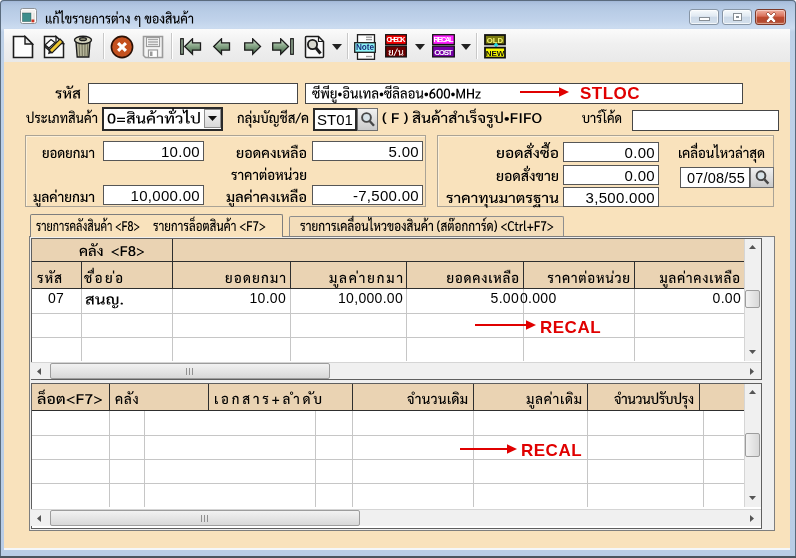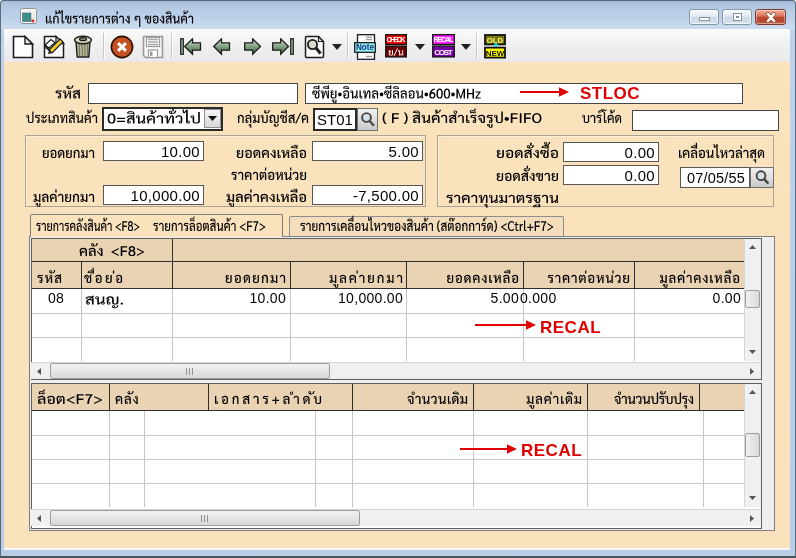--- a/index.html
+++ b/index.html
@@ -161,47 +161,48 @@
       </svg>
       <div style="position:absolute;left:632px;top:110px;width:147px;height:21px;background:#fff;border:1px solid #464646;box-sizing:border-box;"></div>
       <div style="position:absolute;left:25px;top:135px;width:401px;height:72px;border:1px solid #aaa396;box-shadow:inset 1px 1px 0 #fdf0d8;box-sizing:border-box;"></div>
       <div style="position:absolute;left:437px;top:135px;width:337px;height:72px;border:1px solid #aaa396;box-shadow:inset 1px 1px 0 #fdf0d8;box-sizing:border-box;"></div>
       <div style="position:absolute;left:103px;top:141px;width:101px;height:20px;background:#fff;border:1px solid #565656;box-sizing:border-box;font:15px/15px Liberation Sans,sans-serif;letter-spacing:0.3px;text-align:right;padding:1.5px 3px 0 0;">10.00</div>
       <div style="position:absolute;left:312px;top:141px;width:111px;height:20px;background:#fff;border:1px solid #565656;box-sizing:border-box;font:15px/15px Liberation Sans,sans-serif;letter-spacing:0.3px;text-align:right;padding:1.5px 3px 0 0;">5.00</div>
       <div style="position:absolute;left:103px;top:185px;width:101px;height:20px;background:#fff;border:1px solid #565656;box-sizing:border-box;font:15px/15px Liberation Sans,sans-serif;letter-spacing:0.3px;text-align:right;padding:1.5px 3px 0 0;">10,000.00</div>
       <div style="position:absolute;left:312px;top:185px;width:111px;height:20px;background:#fff;border:1px solid #565656;box-sizing:border-box;font:15px/15px Liberation Sans,sans-serif;letter-spacing:0.3px;text-align:right;padding:1.5px 3px 0 0;">-7,500.00</div>
       <div style="position:absolute;left:563px;top:142px;width:96px;height:20px;background:#fff;border:1px solid #565656;box-sizing:border-box;font:15px/15px Liberation Sans,sans-serif;letter-spacing:0.3px;text-align:right;padding:1.5px 3px 0 0;">0.00</div>
       <div style="position:absolute;left:563px;top:165px;width:96px;height:20px;background:#fff;border:1px solid #565656;box-sizing:border-box;font:15px/15px Liberation Sans,sans-serif;letter-spacing:0.3px;text-align:right;padding:1.5px 3px 0 0;">0.00</div>
-      <div style="position:absolute;left:680px;top:167px;width:70px;height:21px;background:#fff;border:1px solid #565656;box-sizing:border-box;font:14.5px/15px Liberation Sans,sans-serif;letter-spacing:0.2px;padding:3px 0 0 6px;">07/05/55</div>
+      <div style="position:absolute;left:680px;top:167px;width:70px;height:21px;background:#fff;border:1px solid #565656;box-sizing:border-box;font:14.5px/15px Liberation Sans,sans-serif;letter-spacing:0.2px;padding:3px 0 0 6px;">07/08/55</div>
       <svg style="position:absolute;left:750px;top:167px" width="24" height="21" viewBox="0 0 24 21">
 <rect x="0.5" y="0.5" width="23" height="20" fill="url(#btng)" stroke="#707070"></rect>
 <circle cx="11" cy="8.7" r="4.4" fill="#d7e2e8" stroke="#474747" stroke-width="1.9"></circle>
 <path d="M14.2 12.2 L18.4 16.6" stroke="#474747" stroke-width="2.4"></path>
       </svg>
+      <div style="position:absolute;left:563px;top:187px;width:96px;height:20px;background:#fff;border:1px solid #565656;box-sizing:border-box;font:15px/15px Liberation Sans,sans-serif;letter-spacing:0.3px;text-align:right;padding:1.5px 3px 0 0;">3,500.000</div>
       <div style="position:absolute;left:29px;top:236px;width:746px;height:295px;background:#efefef;border:1px solid #7e7e7e;box-sizing:border-box"></div>
       <div style="position:absolute;left:30px;top:214px;width:253px;height:23px;background:#f9e2bc;border:1px solid #7e7e7e;border-bottom:none;border-radius:2px 2px 0 0;box-sizing:border-box"></div>
       <div style="position:absolute;left:289px;top:216px;width:275px;height:20px;background:#f3ddba;border:1px solid #8e8e8e;border-bottom:none;border-radius:2px 2px 0 0;box-sizing:border-box"></div>
       <div style="position:absolute;left:31px;top:238px;width:731px;height:142px;background:#fff;border:1px solid #5f5f5f;box-sizing:border-box"></div>
       <div style="position:absolute;left:32px;top:239px;width:712px;height:23px;background:#ead3b3;border-bottom:1px solid #2e2e2e;box-sizing:border-box"></div>
       <div style="position:absolute;left:32px;top:262px;width:712px;height:27px;background:#ead3b3;border-bottom:1px solid #2e2e2e;box-sizing:border-box"></div>
       <div style="position:absolute;left:172px;top:239px;width:1px;height:50px;background:#2e2e2e"></div>
       <div style="position:absolute;left:81px;top:262px;width:1px;height:27px;background:#2e2e2e"></div>
       <div style="position:absolute;left:290px;top:262px;width:1px;height:27px;background:#2e2e2e"></div>
       <div style="position:absolute;left:406px;top:262px;width:1px;height:27px;background:#2e2e2e"></div>
       <div style="position:absolute;left:523px;top:262px;width:1px;height:27px;background:#2e2e2e"></div>
       <div style="position:absolute;left:634px;top:262px;width:1px;height:27px;background:#2e2e2e"></div>
       <div style="position:absolute;left:32px;top:313px;width:712px;height:1px;background:#c6c6c6"></div>
       <div style="position:absolute;left:32px;top:337px;width:712px;height:1px;background:#c6c6c6"></div>
       <div style="position:absolute;left:81px;top:289px;width:1px;height:72px;background:#c6c6c6"></div>
       <div style="position:absolute;left:172px;top:289px;width:1px;height:72px;background:#c6c6c6"></div>
       <div style="position:absolute;left:290px;top:289px;width:1px;height:72px;background:#c6c6c6"></div>
       <div style="position:absolute;left:406px;top:289px;width:1px;height:72px;background:#c6c6c6"></div>
       <div style="position:absolute;left:523px;top:289px;width:1px;height:72px;background:#c6c6c6"></div>
       <div style="position:absolute;left:634px;top:289px;width:1px;height:72px;background:#c6c6c6"></div>
-      <div style="position:absolute;font:14px/14px Liberation Sans,sans-serif;letter-spacing:0.3px;color:#000;left:31px;top:290.5px;width:50px;text-align:center">08</div>
+      <div style="position:absolute;font:14px/14px Liberation Sans,sans-serif;letter-spacing:0.3px;color:#000;left:31px;top:290.5px;width:50px;text-align:center">07</div>
       <div style="position:absolute;font:14px/14px Liberation Sans,sans-serif;letter-spacing:0.3px;color:#000;left:176px;top:290.5px;width:110px;text-align:right">10.00</div>
       <div style="position:absolute;font:14px/14px Liberation Sans,sans-serif;letter-spacing:0.3px;color:#000;left:293px;top:290.5px;width:110px;text-align:right">10,000.00</div>
       <div style="position:absolute;font:14px/14px Liberation Sans,sans-serif;letter-spacing:0.3px;color:#000;left:409px;top:290.5px;width:110px;text-align:right">5.00</div>
       <div style="position:absolute;font:14px/14px Liberation Sans,sans-serif;letter-spacing:0.3px;color:#000;left:520px;top:290.5px;width:110px;text-align:left">0.000</div>
       <div style="position:absolute;font:14px/14px Liberation Sans,sans-serif;letter-spacing:0.3px;color:#000;left:631px;top:290.5px;width:110px;text-align:right">0.00</div>
       <div style="position:absolute;left:744px;top:239px;width:17px;height:122px;background:#f0f0f0;border-left:1px solid #d5d5d5;box-sizing:border-box"></div>
       <svg style="position:absolute;left:749px;top:245px" width="7" height="4" viewBox="0 0 7 4">
         <path d="M0 4 H7 L3.5 0 Z" fill="#555"></path>
       </svg>
       <svg style="position:absolute;left:749px;top:350px" width="7" height="4" viewBox="0 0 7 4">

